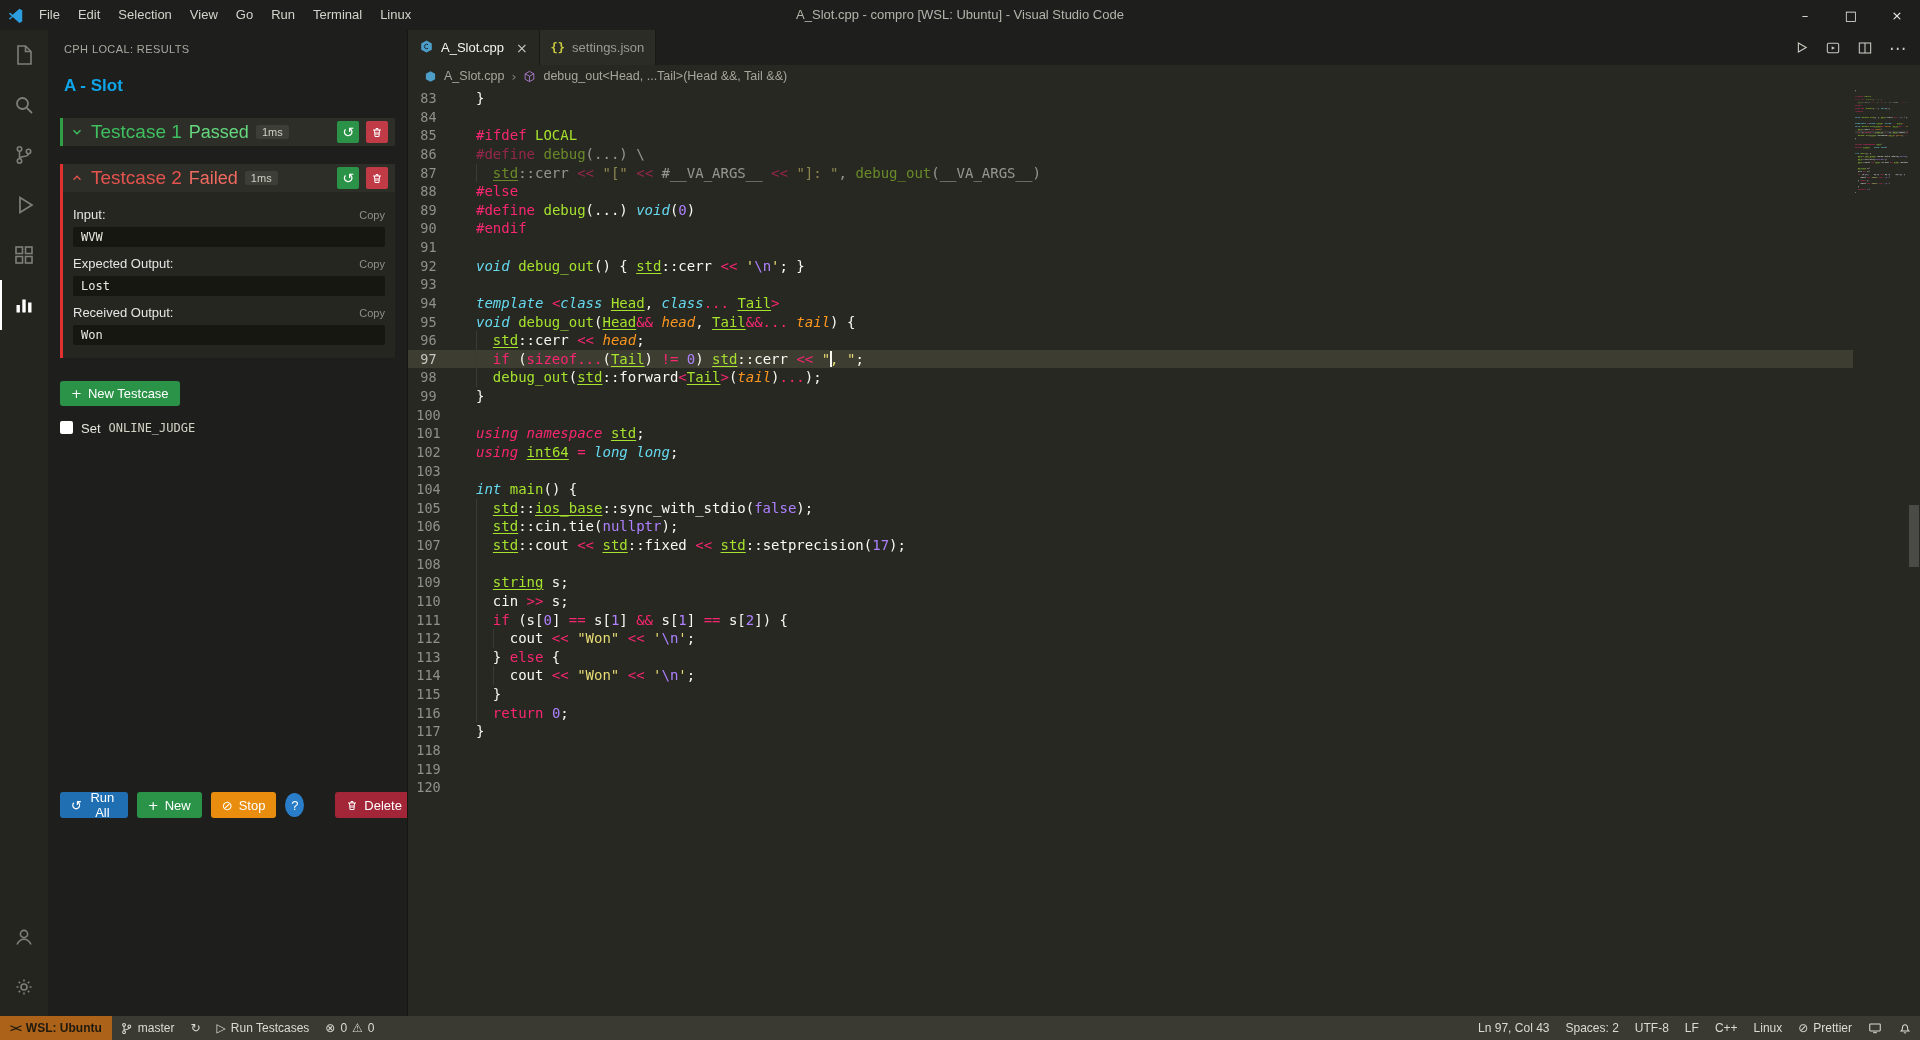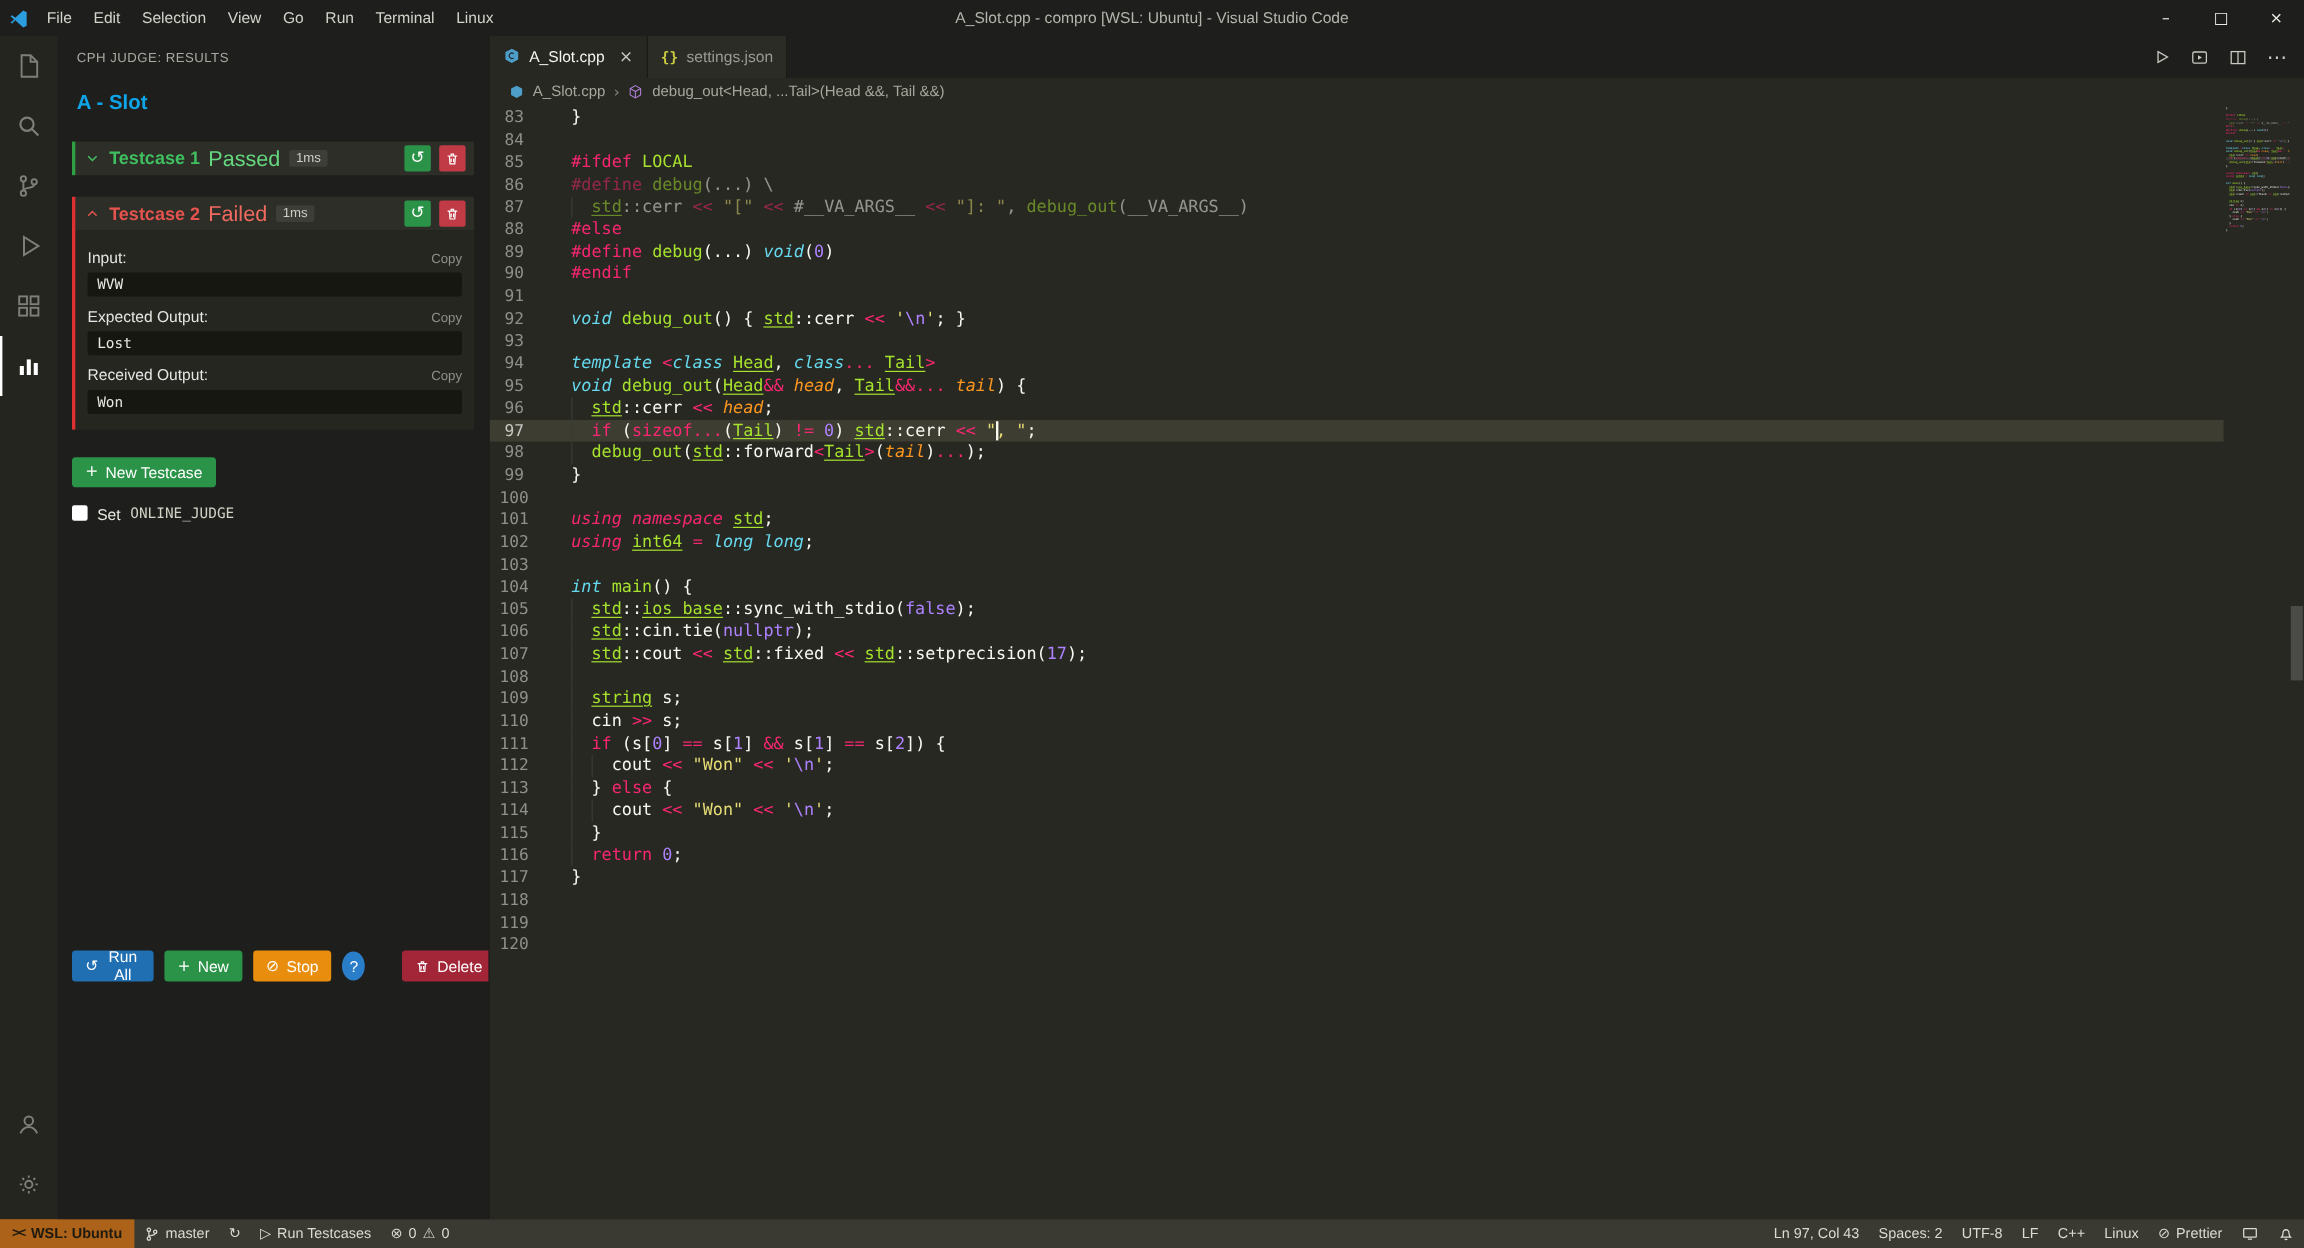--- a/index.html
+++ b/index.html
@@ -30,21 +30,21 @@
   .panel-header{padding:13px 0 0 16px;font-size:11px;letter-spacing:.4px;color:#a9a9a1}
   .problem-title{padding:21px 16px 0;font-size:17px;font-weight:bold;color:#0ea5e9}
   .testcase{margin:0 12px;border-left:3px solid #555}
   .testcase.passed{border-left-color:#2f9e44;margin-top:22px}
   .testcase.failed{border-left-color:#e03131;margin-top:18px}
   .tc-header{height:28px;background:#2d2e28;display:flex;align-items:center;gap:7px;padding:0 7px}
   .chev{display:flex;align-items:center}
   .testcase.passed .chev{color:#41c463}
   .testcase.failed .chev{color:#e5534e}
   .chev.up svg{transform:rotate(180deg)}
-  .tc-name{font-size:15px;font-weight:bold}
+  .tc-name{font-size:19px;font-weight:normal}
   .tc-status{font-size:18px}
   .testcase.passed .tc-name{color:#3fbf5f}
   .testcase.passed .tc-status{color:#64d77f}
   .testcase.failed .tc-name{color:#e5534e}
   .testcase.failed .tc-status{color:#f06a60}
   .tc-time{background:#3d3e37;color:#cfcfc6;font-size:11px;padding:1px 6px;border-radius:2px}
   .tc-actions{margin-left:auto;display:flex;gap:7px}
   .tc-btn{width:22px;height:22px;border:none;border-radius:2px;color:#fff;display:flex;align-items:center;justify-content:center;font-size:14px;cursor:pointer;padding:0}
   .tc-btn.run{background:#2b9348}
   .tc-btn.del{background:#c13b47}
@@ -199,21 +199,21 @@
           <div class="ab-item">
             <svg width="24" height="24" viewBox="0 0 24 24" fill="none" stroke="currentColor" stroke-width="1.6">
               <circle cx="12" cy="12" r="3"></circle>
               <path d="M12 4.5v2M12 17.5v2M4.5 12h2M17.5 12h2M6.7 6.7l1.4 1.4M15.9 15.9l1.4 1.4M17.3 6.7l-1.4 1.4M8.1 15.9l-1.4 1.4"></path>
             </svg>
           </div>
         </div>
     </div>
 
     <div class="sidebar">
-      <div class="panel-header">CPH JUDGE: RESULTS</div>
+      <div class="panel-header">CPH LOCAL: RESULTS</div>
       <div class="problem-title">A - Slot</div>
 
       <div class="testcase passed">
         <div class="tc-header">
           <span class="chev">
               <svg width="14" height="14" viewBox="0 0 24 24" fill="none" stroke="currentColor" stroke-width="2.2">
                 <path d="M6 9l6 6 6-6"></path>
               </svg>
             </span>
           <span class="tc-name">Testcase 1</span>

